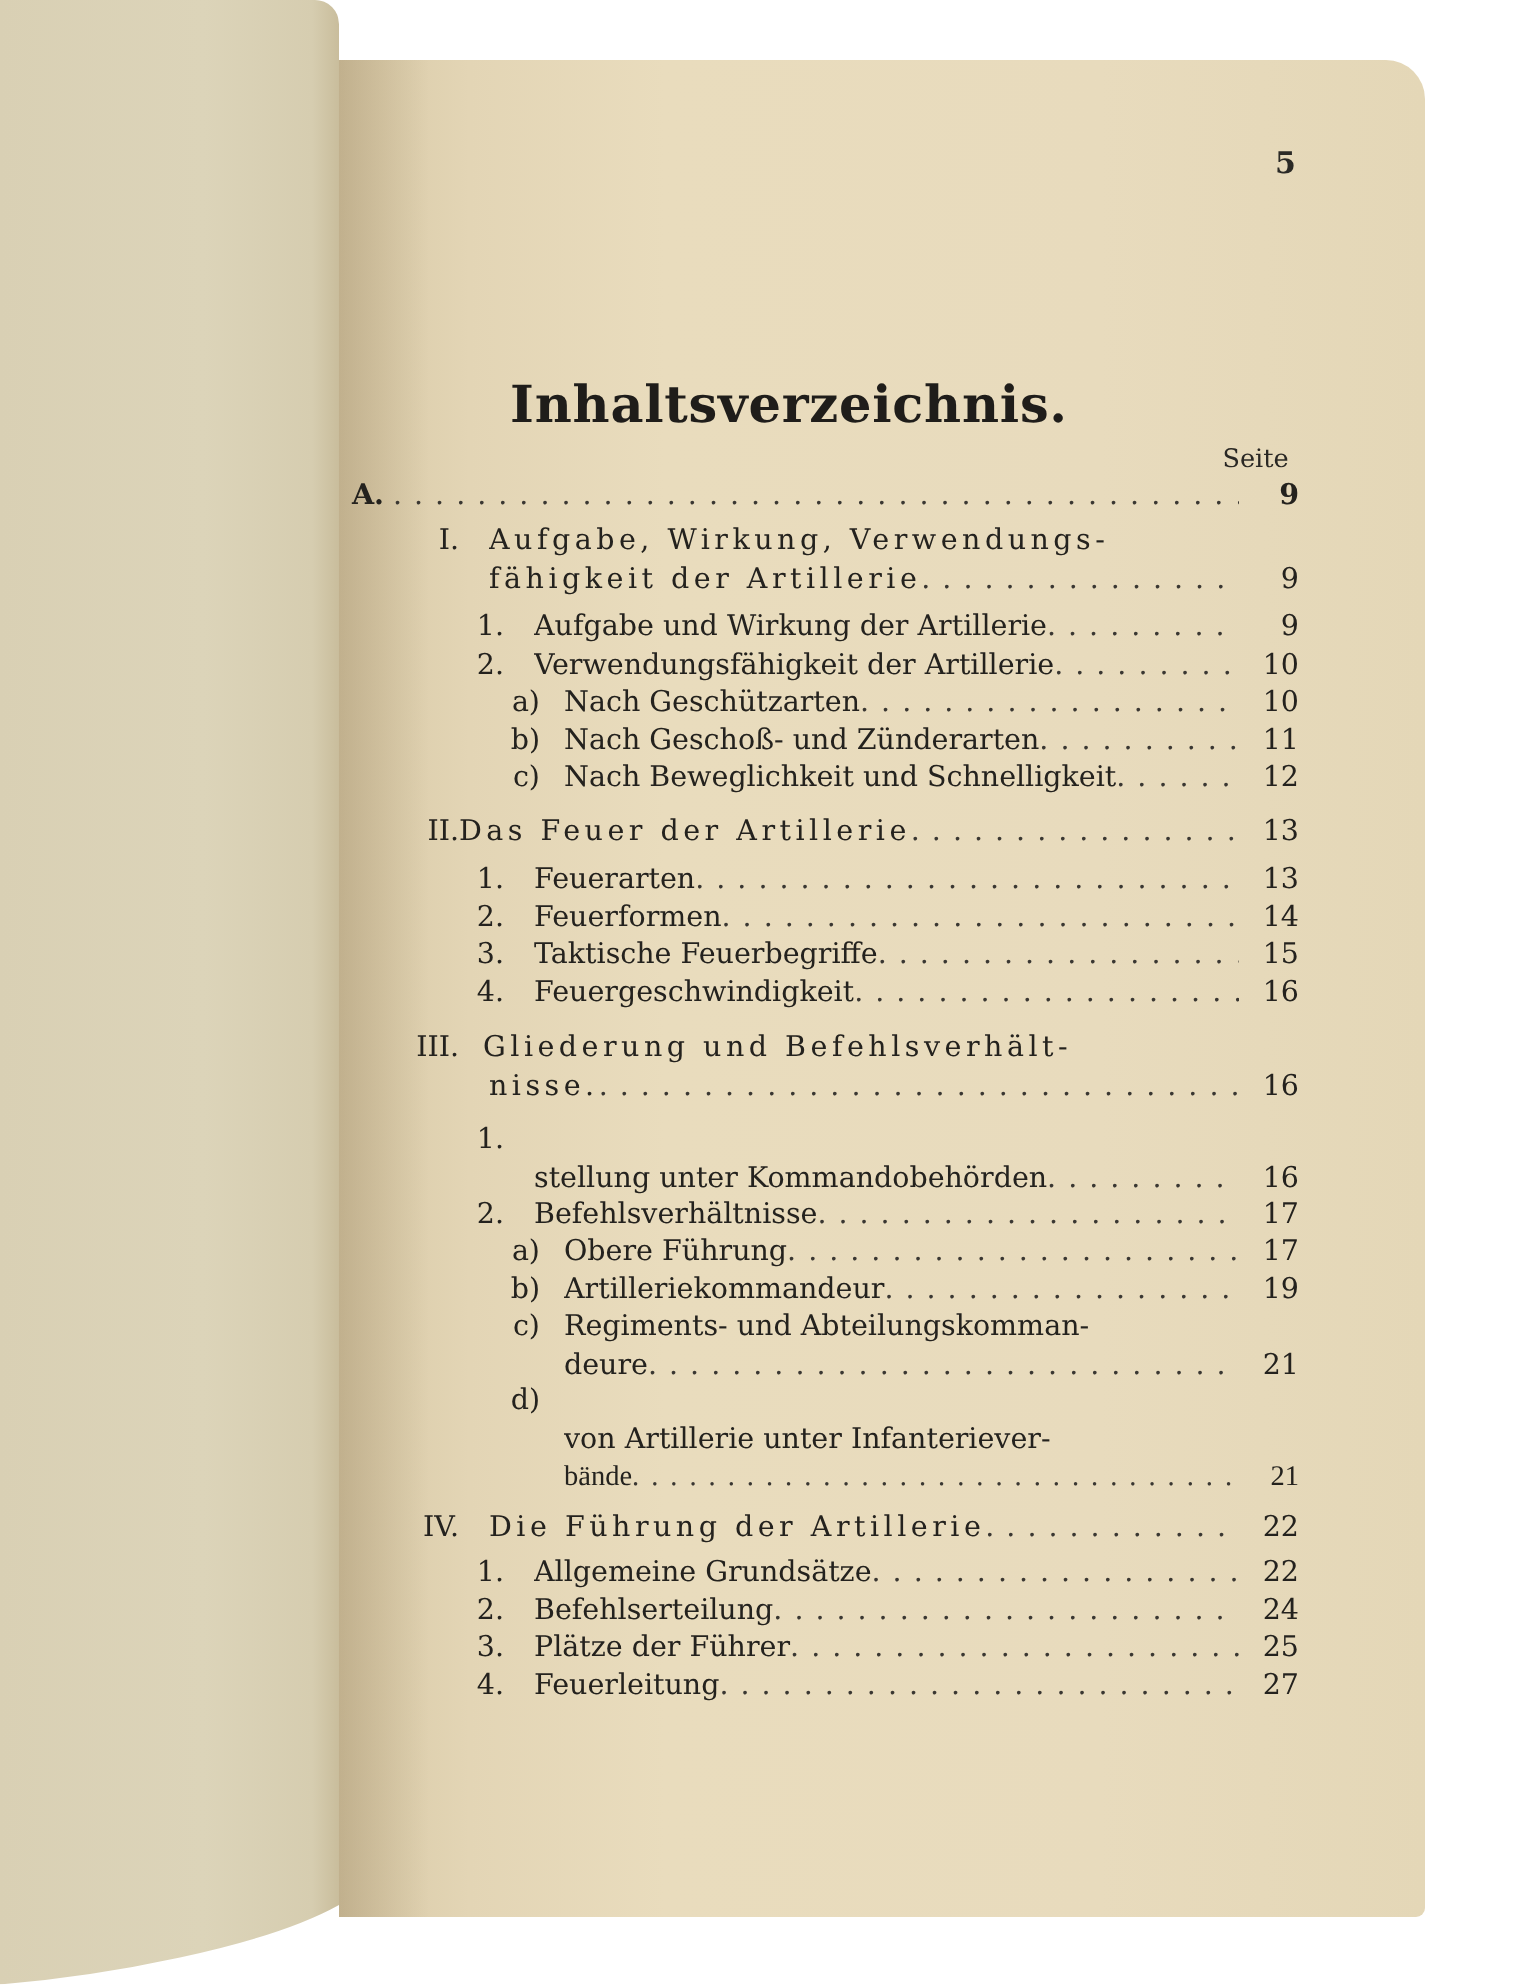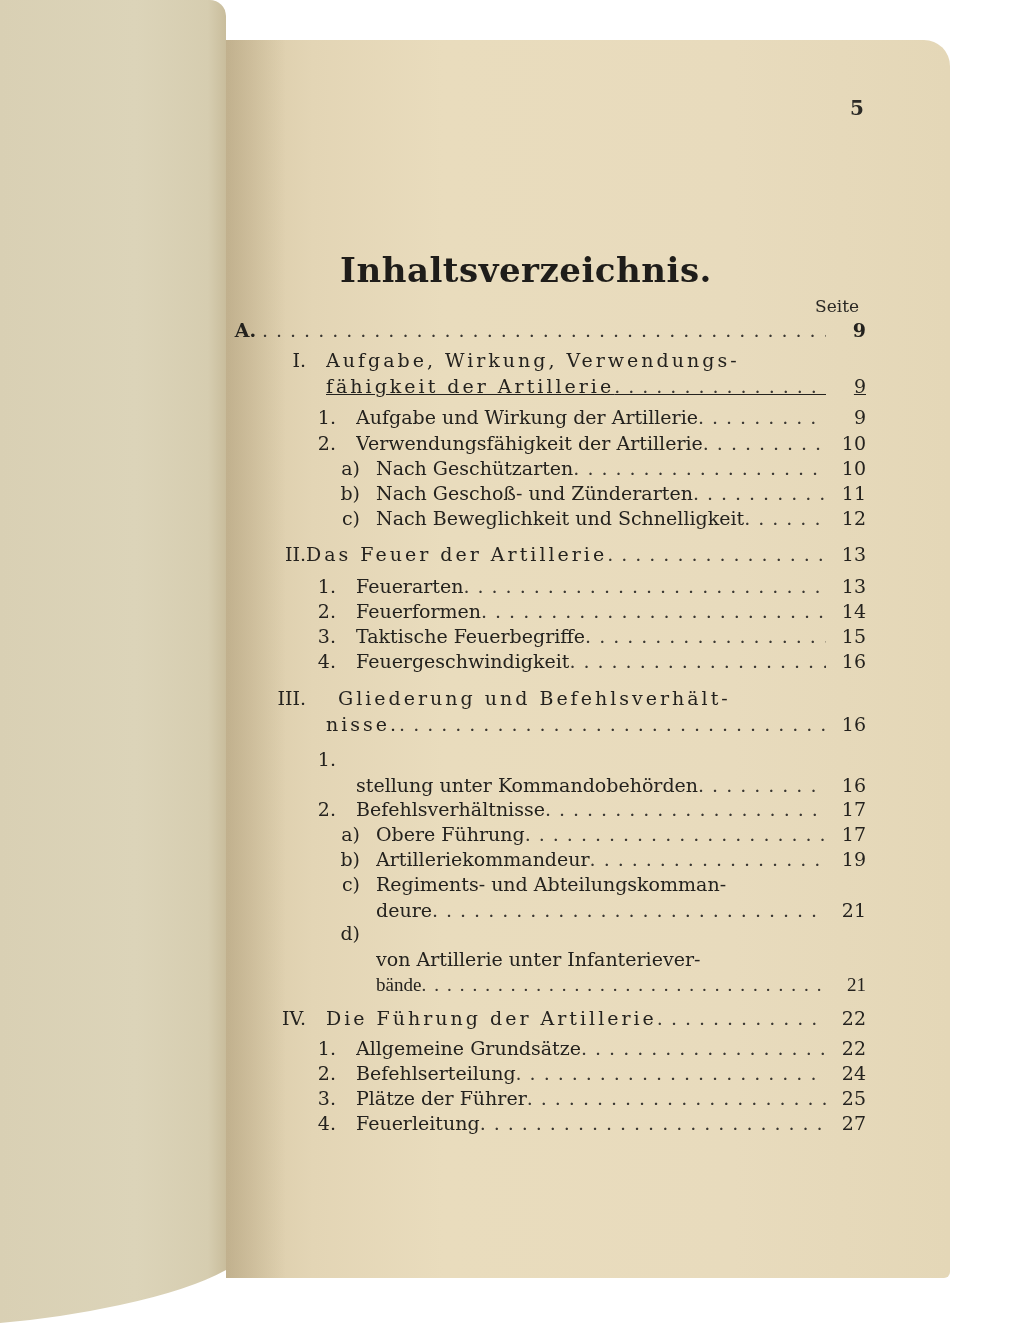--- a/index.html
+++ b/index.html
@@ -66,21 +66,21 @@
 <div class="toc" id="toc">
     <div class="row" style="top: 0px; left: 0px; width: 640px;">
       <span class="num bold" style="width: 30px; margin-right: 6px;">A.</span>
       <span class="dots"> ............................................................</span>
       <span class="page bold">9</span>
     </div>
     <div class="row" style="top: 30px; left: 38px; width: 602px;">
       <span class="num" style="width: 42px; margin-right: 20px;">I.</span>
       <span class="txt spaced">Aufgabe, Wirkung, Verwendungs-</span>
     </div>
-    <div class="row" style="top: 55.5px; left: 100px; width: 540px; text-decoration: underline;">
+    <div class="row" style="top: 55.5px; left: 100px; width: 540px;">
       <span class="txt spaced">fähigkeit der Artillerie</span>
       <span class="dots"> ............................................................</span>
       <span class="page">9</span>
     </div>
     <div class="row" style="top: 87px; left: 80px; width: 560px;">
       <span class="num" style="width: 30px; margin-right: 20px;">1.</span>
       <span class="txt">Aufgabe und Wirkung der Artillerie</span>
       <span class="dots"> ............................................................</span>
       <span class="page">9</span>
     </div>
@@ -132,21 +132,21 @@
       <span class="dots"> ............................................................</span>
       <span class="page">15</span>
     </div>
     <div class="row" style="top: 331px; left: 80px; width: 560px;">
       <span class="num" style="width: 30px; margin-right: 20px;">4.</span>
       <span class="txt">Feuergeschwindigkeit</span>
       <span class="dots"> ............................................................</span>
       <span class="page">16</span>
     </div>
     <div class="row" style="top: 368px; left: 38px; width: 602px;">
-      <span class="num" style="width: 42px; margin-right: 32px;">III.</span>
+      <span class="num" style="width: 42px; margin-right: 16px;">III.</span>
       <span class="txt spaced">Gliederung und Befehlsverhält-</span>
     </div>
     <div class="row" style="top: 393.5px; left: 100px; width: 540px;">
       <span class="txt spaced">nisse.</span>
       <span class="dots"> ............................................................</span>
       <span class="page">16</span>
     </div>
     <div class="row" style="top: 429px; left: 80px; width: 560px;">
       <span class="num" style="width: 30px; margin-right: 20px;">1.</span>
     </div>

